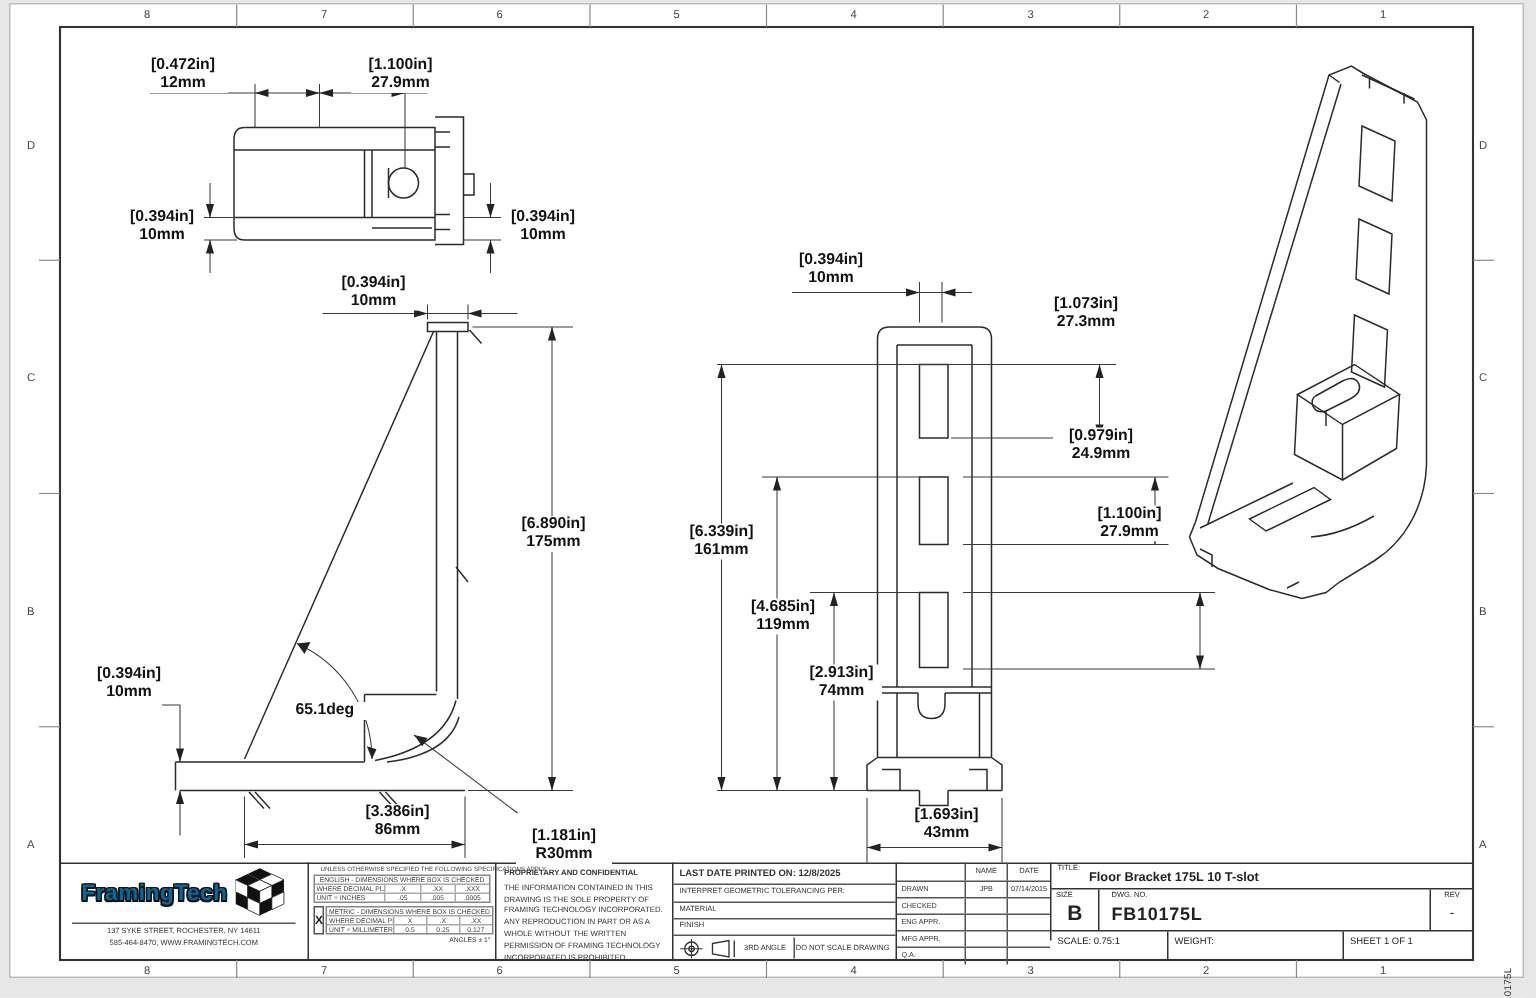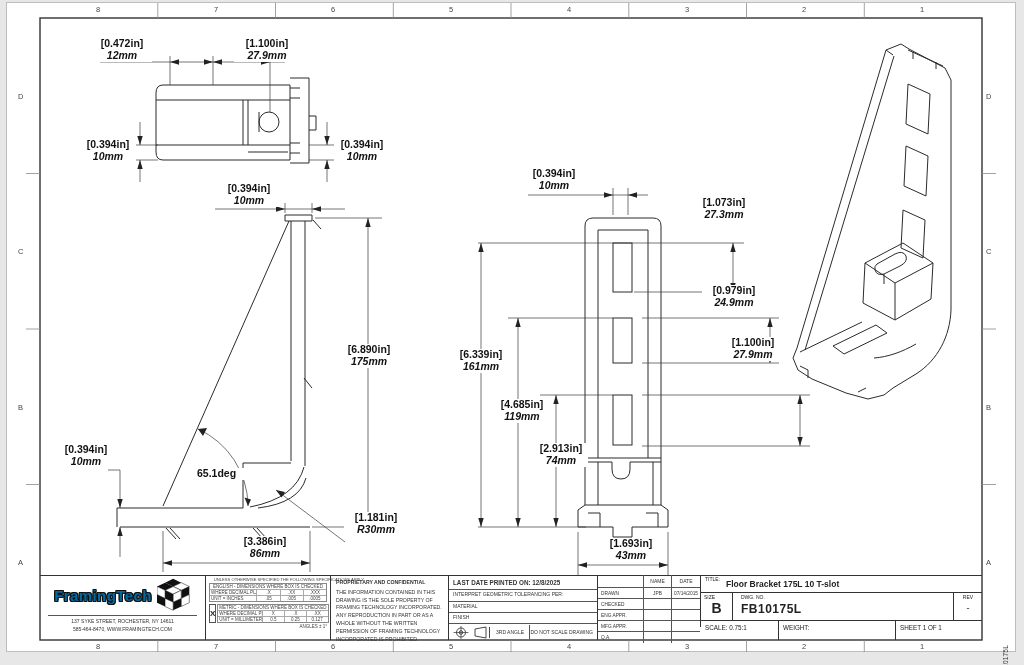--- a/index.html
+++ b/index.html
@@ -7,21 +7,21 @@
   .stage{position:relative;width:1024px;height:665px;background:#e7e7e7;overflow:hidden;}
   .sheet{position:absolute;left:6px;top:2px;width:1010px;height:650px;background:#fff;border:1px solid #bdbdbd;box-sizing:border-box;}
   svg.linework{position:absolute;left:0;top:0;width:1024px;height:665px;}
   svg.linework path,svg.linework line,svg.linework rect,svg.linework circle{fill:none;stroke:#2b2b2b;stroke-width:1;}
   svg.linework .thin{stroke:#3a3a3a;stroke-width:0.7;}
   svg.linework .tick{stroke:#8a8a8a;stroke-width:0.8;}
   svg.linework .frame{stroke:#333;stroke-width:1.4;}
   svg.linework polygon{fill:#222;stroke:none;}
   .zone{position:absolute;font-size:7.5px;color:#444;}
   .dim{position:absolute;display:flex;flex-direction:column;align-items:center;background:#fff;font-weight:700;font-size:10.5px;line-height:1.12;color:#111;text-align:center;z-index:5;padding:0 1px;}
-  .dim .mm{font-weight:700;font-style:italic;}
+  .dim .mm{font-weight:700;}
   .dim.single{flex-direction:row;}
   .filepath{position:absolute;right:15px;bottom:20px;transform-origin:right bottom;transform:rotate(-90deg);font-size:6.5px;color:#333;white-space:nowrap;letter-spacing:.2px;}
   
   .tb{position:absolute;box-sizing:border-box;color:#222;}
   .band-top{left:40px;top:575px;width:942px;height:0;border-top:1px solid #333;}
   .cell{position:absolute;box-sizing:border-box;border-left:1px solid #333;}
   .logo-cell{left:40px;top:575px;width:165px;height:65px;border-left:none;}
   .logo-row{display:flex;align-items:center;justify-content:center;gap:5px;height:40px;}
   .logo-text{font-weight:800;font-size:15px;letter-spacing:.4px;color:#0369a1;
      text-shadow:-1px -1px 0 #111,1px -1px 0 #111,-1px 1px 0 #111,1px 1px 0 #111,0 1px 0 #111,0 -1px 0 #111,1px 0 0 #111,-1px 0 0 #111;}
@@ -310,21 +310,21 @@
     <span>[0.394in]</span>
       <span class="mm">10mm</span>
     </div>
   <div class="dim single" style="left:196px;top:468px;width:56px">
     <span>65.1deg</span>
     </div>
   <div class="dim" style="left:232px;top:536px;width:64px">
     <span>[3.386in]</span>
       <span class="mm">86mm</span>
     </div>
-  <div class="dim" style="left:344px;top:512px;width:62px">
+  <div class="dim" style="left:344px;top:552px;width:62px">
     <span>[1.181in]</span>
       <span class="mm">R30mm</span>
     </div>
   <div class="dim" style="left:526px;top:168px;width:54px">
     <span>[0.394in]</span>
       <span class="mm">10mm</span>
     </div>
   <div class="dim" style="left:692px;top:197px;width:62px">
     <span>[1.073in]</span>
       <span class="mm">27.3mm</span>

